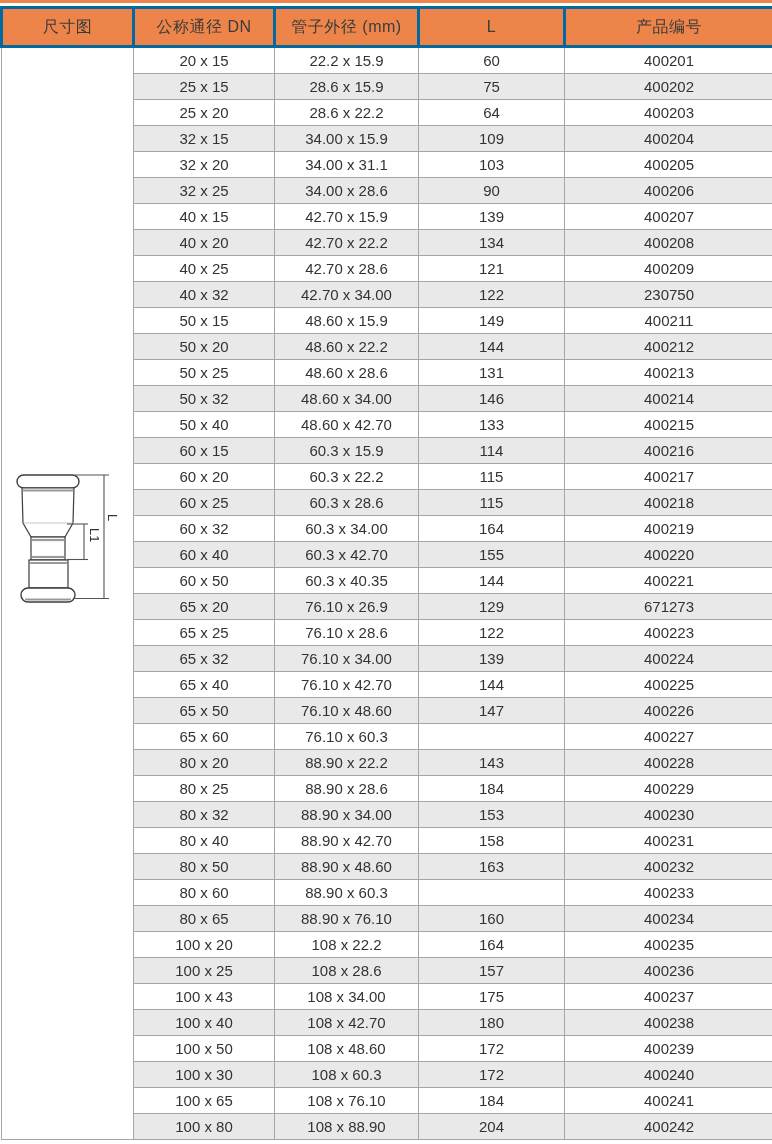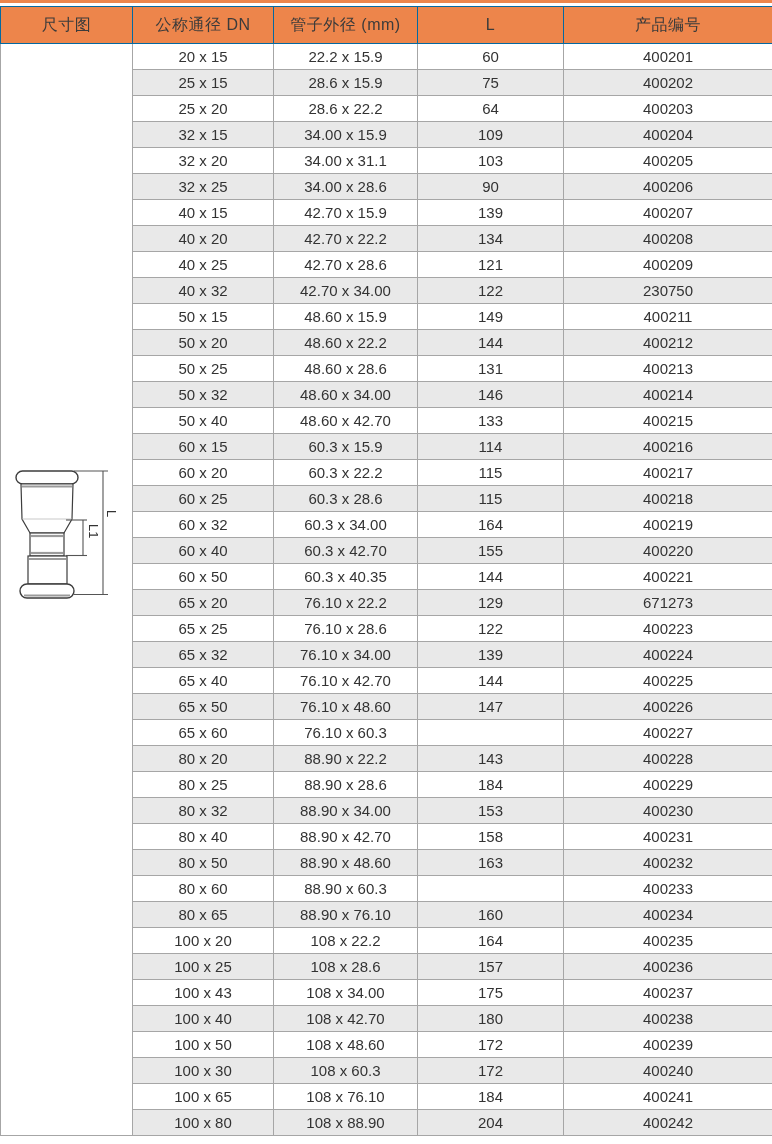--- a/index.html
+++ b/index.html
@@ -3,21 +3,21 @@
 <meta charset="utf-8">
 <style>
   html,body { margin:0; padding:0; background:#fff; }
   body { font-family:"Liberation Sans","DejaVu Sans",sans-serif; }
   .page { width:772px; height:1144px; background:#fff; position:relative; overflow:hidden; }
   .top-strip { height:3px; background:#ED854B; }
   .strip-gap { height:3px; background:#ffffff; }
   table.spec { border-collapse:collapse; table-layout:fixed; width:772px; }
   table.spec th {
     background:#ED854B; color:#3B3B3B; font-size:16px; font-weight:normal;
-    height:36px; border:1px solid #0369a1; text-align:center; padding:0;
+    height:36px; border:3px solid #0369a1; text-align:center; padding:0;
     letter-spacing:0.5px;
   }
   table.spec td {
     height:25px; border:1px solid #A6A6A6; text-align:center; padding:0;
     font-size:15px; color:#333333; background:#ffffff; white-space:nowrap;
     overflow:hidden;
   }
   table.spec tbody tr:nth-child(even) td { background:#E9E9E9; }
   td.diagram-cell {
     background:#ffffff !important; position:relative; vertical-align:top;
@@ -206,21 +206,21 @@
           <td>400220</td>
         </tr>
         <tr>
           <td>60 x 50</td>
           <td>60.3 x 40.35</td>
           <td>144</td>
           <td>400221</td>
         </tr>
         <tr>
           <td>65 x 20</td>
-          <td>76.10 x 22.2</td>
+          <td>76.10 x 26.9</td>
           <td>129</td>
           <td>671273</td>
         </tr>
         <tr>
           <td>65 x 25</td>
           <td>76.10 x 28.6</td>
           <td>122</td>
           <td>400223</td>
         </tr>
         <tr>

